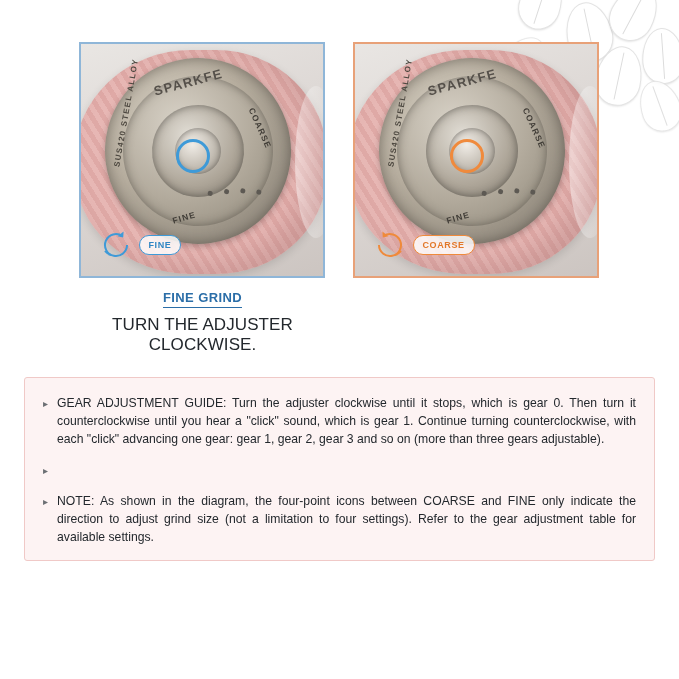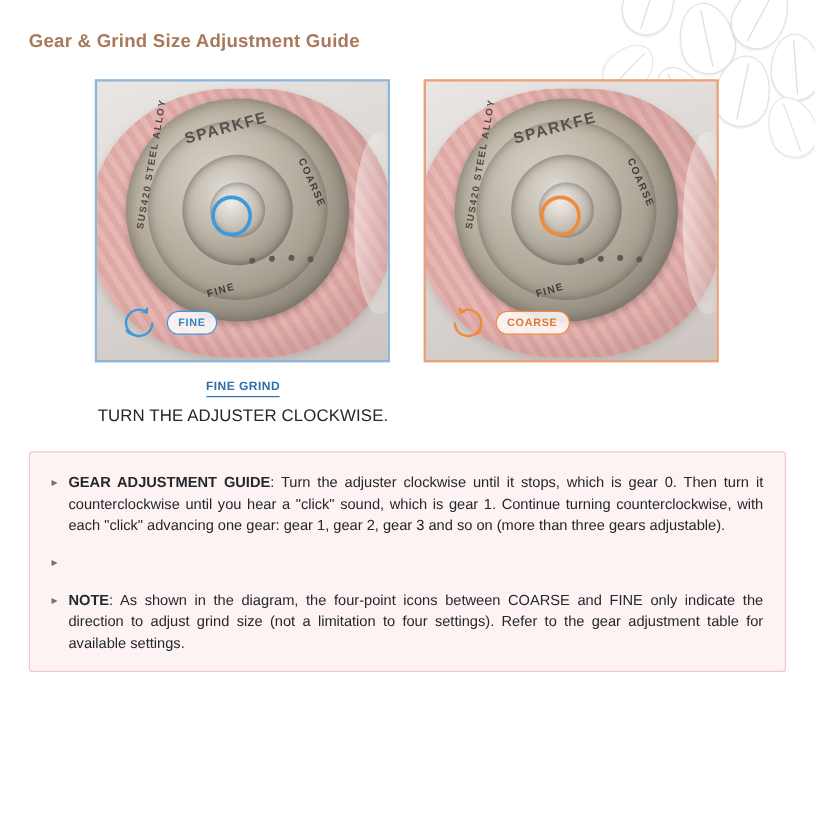--- a/index.html
+++ b/index.html
@@ -134,66 +134,65 @@
     padding:4px 9px;background:rgba(255,255,255,.82);
   }
   .callout.orange .pill{border-color:#ef8a3b;color:#e2782a;}
   .arrow-circ{
     width:34px;height:34px;position:relative;
   }
   .cap{
     text-align:center;margin-top:10px;
   }
   .cap .grade{
-    font-size:10px;font-weight:bold;letter-spacing:.4px;
+    font-size:13px;font-weight:bold;letter-spacing:.4px;
     display:inline-block;padding-bottom:2px;
   }
   .cap .grade.fine{color:#2b6ea8;border-bottom:1.6px solid #2b6ea8;}
   .cap .grade.coarse{color:#e2782a;border-bottom:1.6px solid #e2782a;}
   .cap .desc{
-    font-size:14px;color:#23282d;margin-top:7px;letter-spacing:.1px;
+    font-size:17px;color:#23282d;margin-top:7px;letter-spacing:.1px;
   }
   
   .notes{
     margin:22px 2px 0 2px;
     border:1px solid #f0c9c7;
     background:#fdf3f3;
     border-radius:3px;
     padding:16px 18px 14px 18px;
     box-sizing:border-box;
   }
   .note{
     display:flex;gap:9px;margin-bottom:13px;
   }
   .note:last-child{margin-bottom:0;}
   .bullet{
     color:#6b6f73;font-size:10px;line-height:1.55;padding-top:2px;
   }
   .note p{
     margin:0;font-size:12.2px;line-height:1.48;color:#23282d;text-align:justify;
   }
-  .note b{font-weight:bold;}
+  .note b{font-weight:normal;}
 </style>
 </head>
 <body>
 
 <div class="beans">
   <div class="bean" style="left:520px;top:-26px;width:40px;height:54px;transform:rotate(18deg);"></div>
   <div class="bean" style="left:566px;top:2px;width:44px;height:58px;transform:rotate(-12deg);"></div>
   <div class="bean" style="left:612px;top:-16px;width:42px;height:56px;transform:rotate(28deg);"></div>
   <div class="bean" style="left:642px;top:28px;width:40px;height:54px;transform:rotate(-4deg);"></div>
   <div class="bean" style="left:596px;top:46px;width:44px;height:58px;transform:rotate(12deg);"></div>
   <div class="bean" style="left:548px;top:54px;width:36px;height:50px;transform:rotate(-30deg);"></div>
   <div class="bean" style="left:506px;top:34px;width:34px;height:46px;transform:rotate(44deg);opacity:.8;"></div>
   <div class="bean" style="left:640px;top:80px;width:38px;height:50px;transform:rotate(-20deg);opacity:.85;"></div>
 </div>
 
 <div class="page">
 
-  <div class="title">Gear &amp; Grind Size Adjustment Guide</div>
 
   <div class="panels">
 
     <div class="panel">
       <div class="photo fine">
         <div class="grind-body"></div>
         <div class="disc">
           <div class="disc-inner">
             <div class="disc-core"></div>
           </div>

